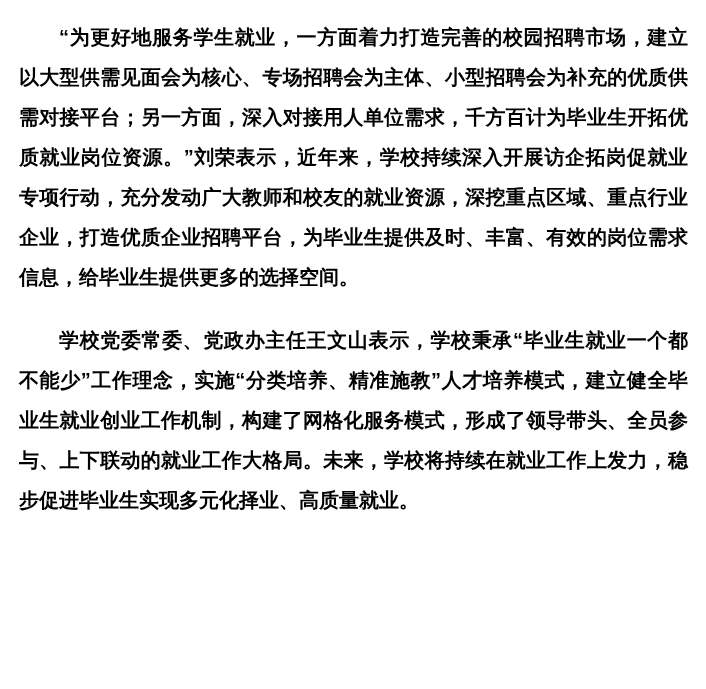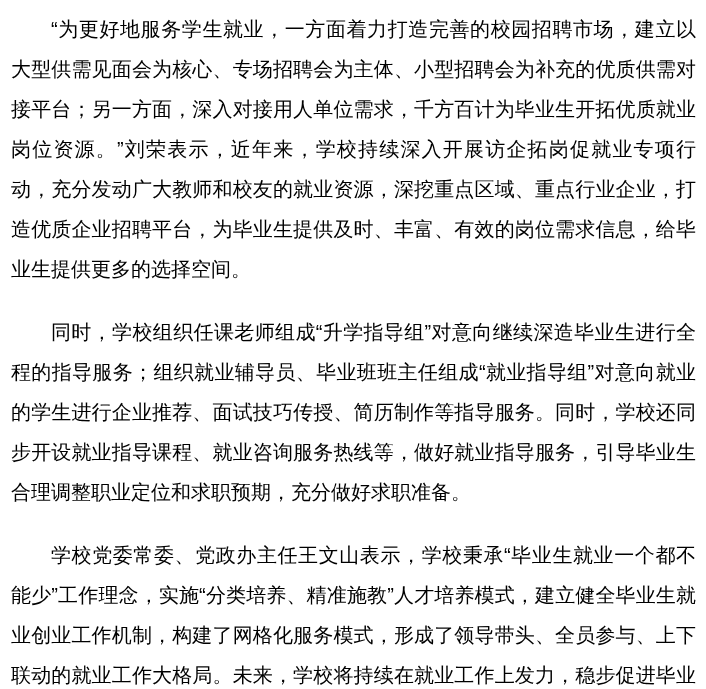--- a/index.html
+++ b/index.html
@@ -13,28 +13,28 @@
     box-sizing: border-box;
     padding: 5px 6px 10px 7px;
     background: #ffffff;
     font-family: "Liberation Sans", "DejaVu Sans", sans-serif;
     font-size: 20px;
     line-height: 40px;
     color: #000000;
     text-align: justify;
   }
   .para {
-    margin: 4px;
+    margin: 12px;
     text-indent: 2em;
     word-break: break-all;
+    font-weight: bold;
   }
   .para + .para {
     margin-top: 23px;
   }
 </style>
 </head>
 <body>
 
 <div class="page">
   <p class="para">“为更好地服务学生就业，一方面着力打造完善的校园招聘市场，建立以大型供需见面会为核心、专场招聘会为主体、小型招聘会为补充的优质供需对接平台；另一方面，深入对接用人单位需求，千方百计为毕业生开拓优质就业岗位资源。”刘荣表示，近年来，学校持续深入开展访企拓岗促就业专项行动，充分发动广大教师和校友的就业资源，深挖重点区域、重点行业企业，打造优质企业招聘平台，为毕业生提供及时、丰富、有效的岗位需求信息，给毕业生提供更多的选择空间。</p>
-  <p class="para">同时，学校组织任课老师组成“升学指导组”对意向继续深造毕业生进行全程的指导服务；组织就业辅导员、毕业班班主任组成“就业指导组”对意向就业的学生进行企业推荐、面试技巧传授、简历制作等指导服务。同时，学校还同步开设就业指导课程、就业咨询服务热线等，做好就业指导服务，引导毕业生合理调整职业定位和求职预期，充分做好求职准备。</p>
   <p class="para">学校党委常委、党政办主任王文山表示，学校秉承“毕业生就业一个都不能少”工作理念，实施“分类培养、精准施教”人才培养模式，建立健全毕业生就业创业工作机制，构建了网格化服务模式，形成了领导带头、全员参与、上下联动的就业工作大格局。未来，学校将持续在就业工作上发力，稳步促进毕业生实现多元化择业、高质量就业。</p>
 </div>
 
 </body></html>

